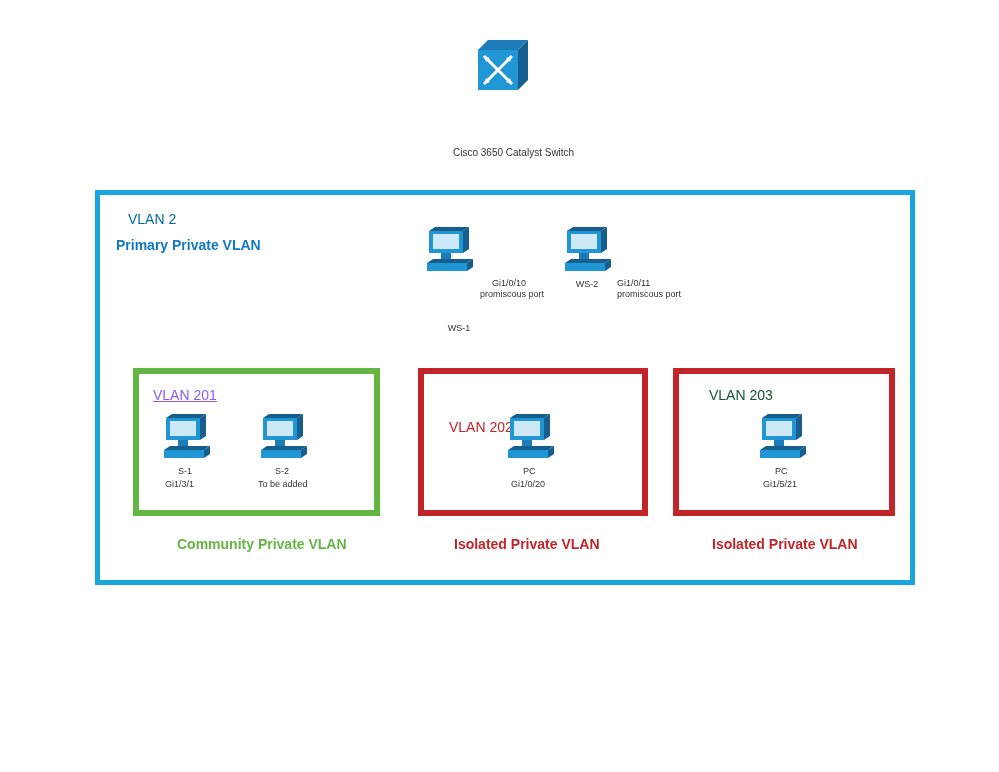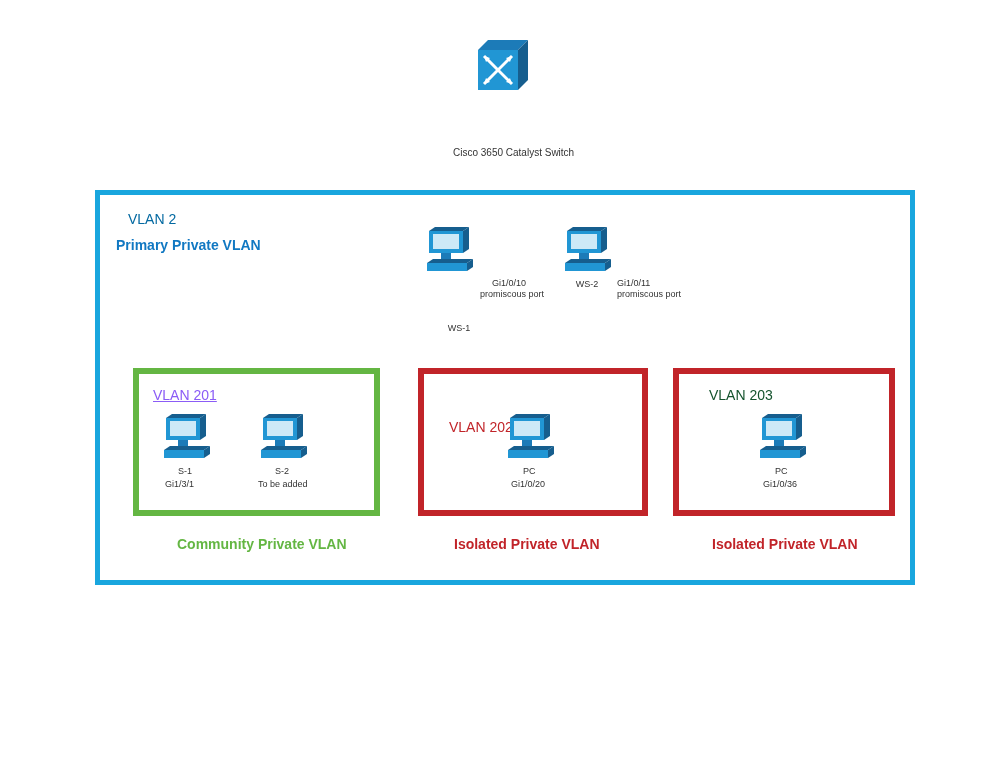--- a/index.html
+++ b/index.html
@@ -286,15 +286,15 @@
       <polygon points="40,4 40,26 46,22 46,0" fill="#165e8e"></polygon>
       <rect x="6" y="4" width="34" height="22" fill="#2196d4"></rect>
       <rect x="10" y="7" width="26" height="15" fill="#cde9f7"></rect>
       <rect x="18" y="26" width="10" height="6" fill="#1c7bb8"></rect>
       <polygon points="4,36 44,36 50,32 10,32" fill="#165e8e"></polygon>
       <polygon points="44,36 44,44 50,40 50,32" fill="#165e8e"></polygon>
       <rect x="4" y="36" width="40" height="8" fill="#2196d4"></rect>
     </svg>
   </div>
   <div class="dev-label" style="left:775px; top:466px;">PC</div>
-  <div class="port-label" style="left:763px; top:479px;">Gi1/0/36</div>
+  <div class="port-label" style="left:763px; top:479px;">Gi1/5/21</div>
 
 </div>
 
 </body></html>

